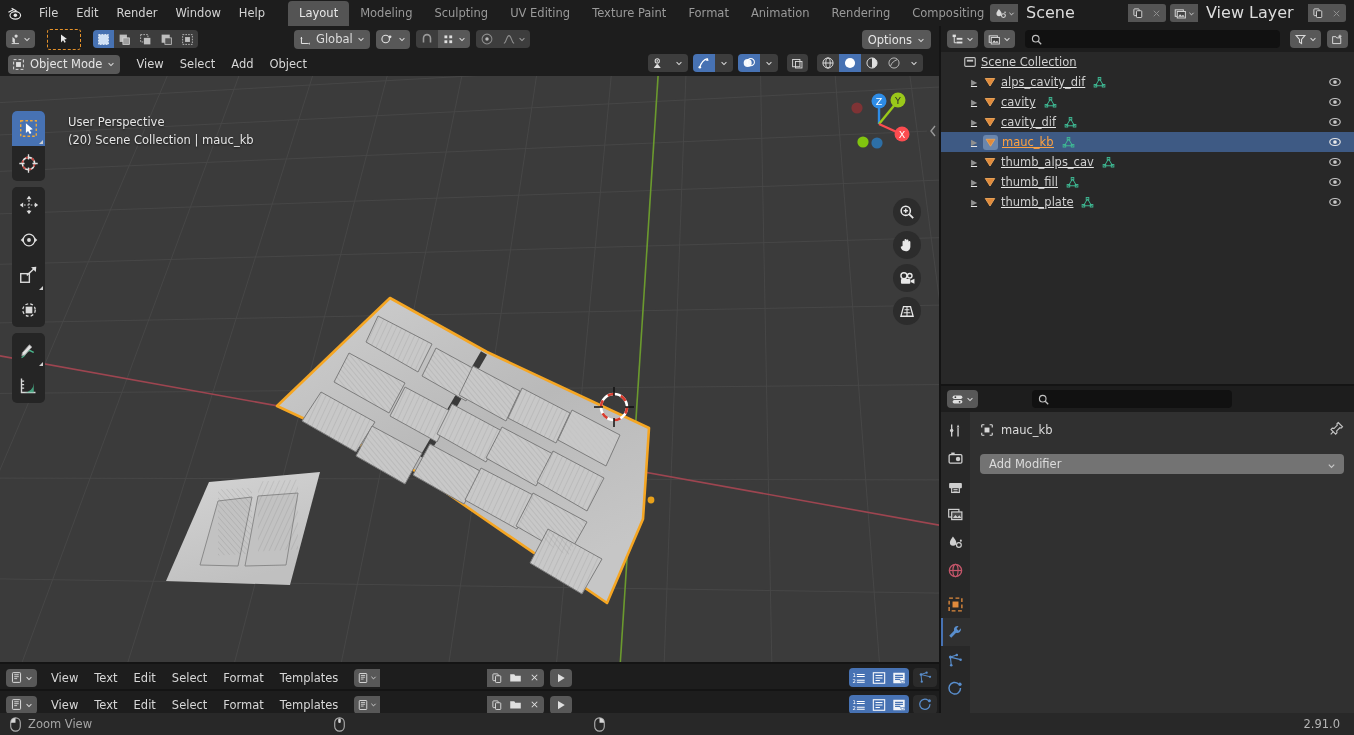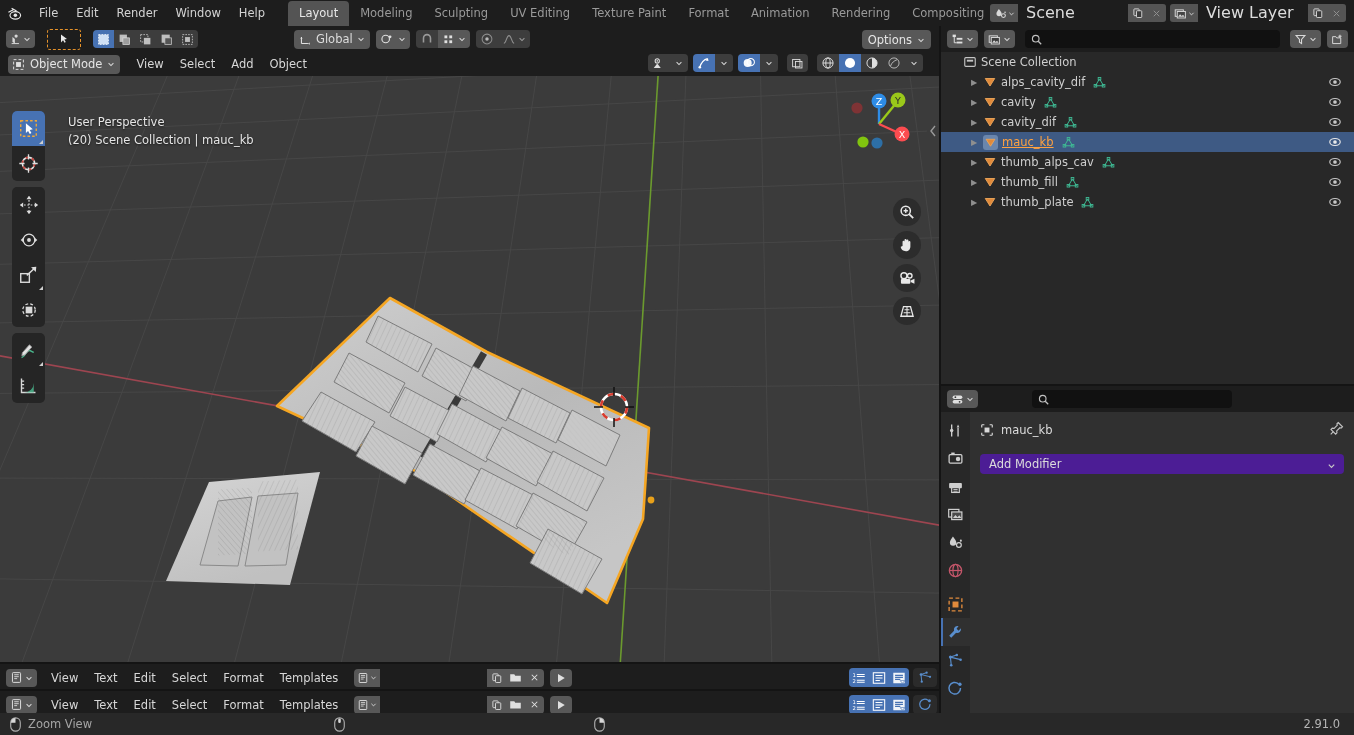--- a/index.html
+++ b/index.html
@@ -121,21 +121,21 @@
   .outliner{
     position:absolute; left:941px; top:26px; width:413px; height:358px; background:#282828;
   }
   .out-header{
     height:26px; background:#1d1d1d; display:flex; align-items:center; padding:0 6px; gap:6px;
   }
   .search-box{
     flex:1; height:18px; background:#111; border-radius:4px; display:flex; align-items:center;
     padding:0 6px; gap:5px; margin:0 4px;
   }
-  .out-rows{ position:relative; }
+  .out-rows{ position:relative;text-decoration:underline; }
   .out-row{
     height:20px; display:flex; align-items:center; padding-left:8px; position:relative;
     font-size:11.5px; color:#cfcfcf;
   }
   .out-row.sel{ background:#3e5a84; }
   .out-row.sel .row-label{ color:#ffa240; text-decoration:underline; }
   .disc{
     width:14px; display:flex; align-items:center; justify-content:center; color:#8f8f8f; font-size:8px;
   }
   .row-label{ margin-left:4px; }
@@ -158,21 +158,21 @@
     width:29px; height:28px; display:flex; align-items:center; justify-content:center; position:relative;
   }
   .ptab.active{ background:#303030; }
   .ptab.active:before{
     content:""; position:absolute; left:0; top:0; bottom:0; width:2px; background:#4772b3;
   }
   .props-main{ flex:1; padding:8px 10px 0 10px; }
   .breadcrumb{ display:flex; align-items:center; gap:7px; height:20px; font-size:11.5px; color:#dcdcdc; }
   .pin{ margin-left:auto; }
   .add-mod{
-    margin-top:14px; height:20px; background:#4c1d95; border-radius:4px; display:flex;
+    margin-top:14px; height:20px; background:#737373; border-radius:4px; display:flex;
     align-items:center; padding:0 9px; font-size:11.5px; color:#dcdcdc; position:relative;
   }
   .add-mod .chev{ position:absolute; right:8px; top:5px; }
 
   
   .txted{
     position:absolute; left:0; width:939px; height:27px; background:#1d1d1d;
     display:flex; align-items:center; padding-left:6px; gap:0px;
   }
   .txted.one{ top:664px; }

